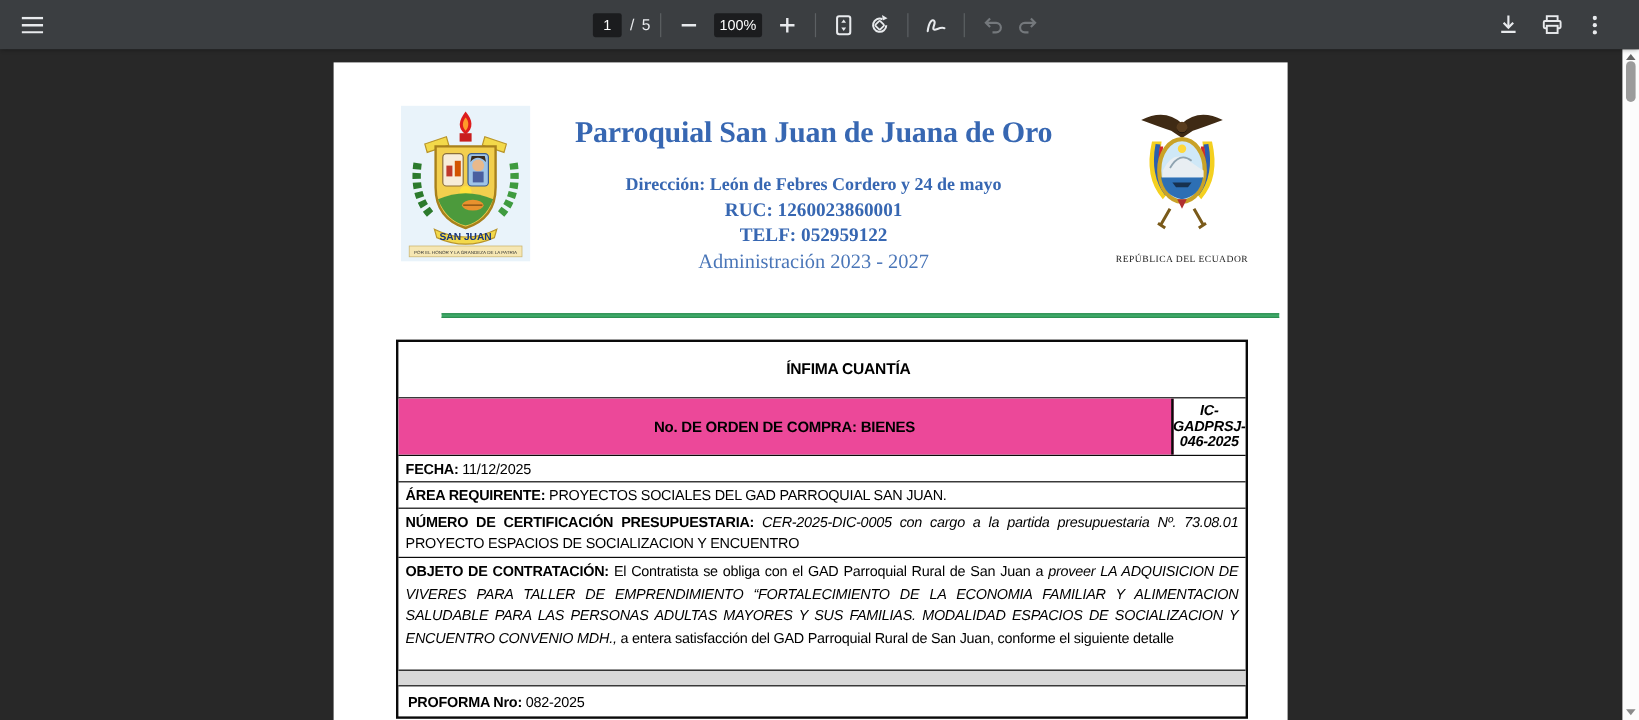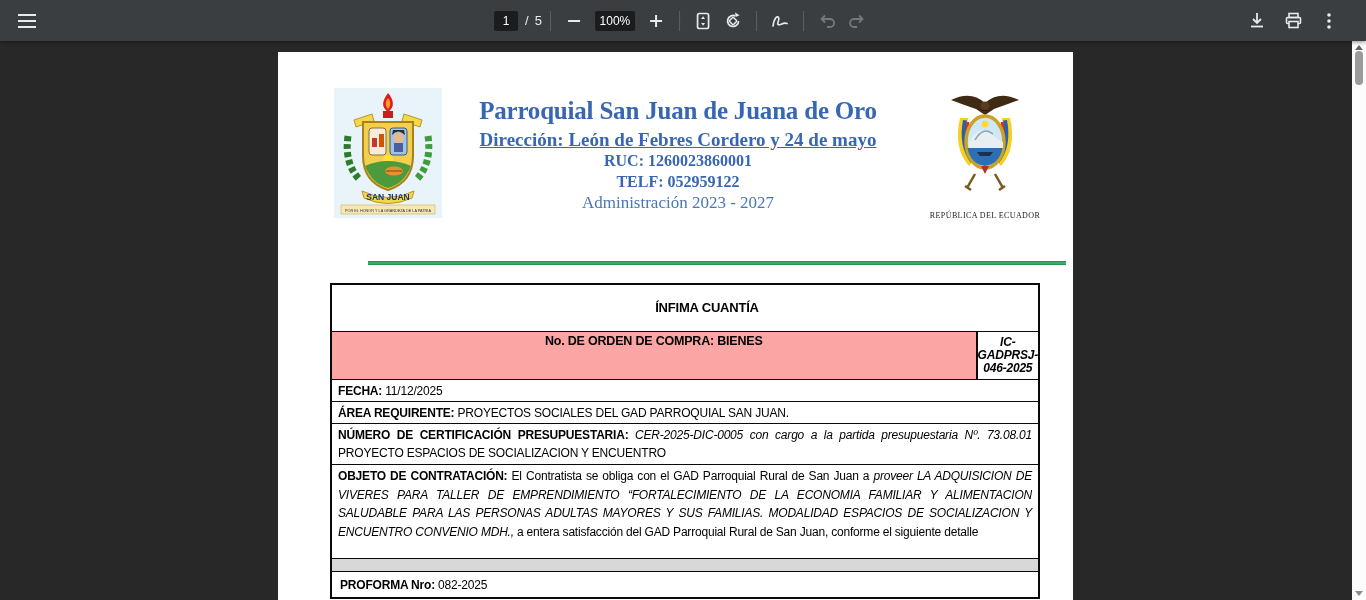--- a/index.html
+++ b/index.html
@@ -60,43 +60,43 @@
   .seal-right svg { display:block; margin:0 auto; }
   .seal-caption {
     font-family:"Liberation Serif", serif; font-size:8px; letter-spacing:.4px;
     color:#1c1c1c; margin-top:3px; white-space:nowrap;
   }
 
   .header-text { position:absolute; left:158px; top:44px; width:484px; text-align:center;
     font-family:"Liberation Serif", serif; color:#3767b2; }
   .h-title1 { font-size:27px; font-weight:bold; line-height:31px; letter-spacing:-.2px; }
   .h-title2 { font-size:25px; font-weight:bold; line-height:30px; letter-spacing:-.2px; }
-  .h-addr   { font-size:19px; font-weight:bold; line-height:21px; margin-top:3px;text-decoration:underline; }
+  .h-addr   { font-size:15px; font-weight:bold; line-height:21px; margin-top:18px; }
   .h-ruc, .h-telf { font-size:16px; font-weight:bold; line-height:21px; }
   .h-admin  { font-size:17px; line-height:22px; color:#4a76b8; }
 
   .green-rule {
     position:absolute; left:90px; top:209px; width:698px; height:4px;
     background:#3fa968; border-top:1px solid #2e8f53; border-bottom:1px solid #2e8f53;
   }
 
   
   .doc-table {
     position:absolute; left:52px; top:231px; width:710px;
     border:2px solid #0a0a0a; background:#fff;
     font-size:12px; letter-spacing:-.2px; line-height:18px;
   }
   .tr { border-top:1px solid #0a0a0a; position:relative; overflow:hidden; }
   .tr:first-child { border-top:none;margin-left:44px; }
   .r-title { height:46px; display:flex; align-items:center; justify-content:center;
     font-weight:bold; font-size:13px; }
   .r-order { height:48px; display:flex; }
   .r-order .cell-main {
-    width:672px; background:#fca5a5; border-right:2px solid #0a0a0a;
-    display:flex; align-items:flex-start; justify-content:center; font-weight:bold; font-size:12.5px;
+    width:672px; background:#ec4899; border-right:2px solid #0a0a0a;
+    display:flex; align-items:center; justify-content:center; font-weight:bold; font-size:12.5px;
   }
   .r-order .cell-code {
     flex:1; display:flex; flex-direction:column; align-items:center; justify-content:center;
     font-weight:bold; font-size:12px; line-height:13px; text-align:center;font-style:italic;
   }
   .r-line { height:22px; padding:2px 6px; }
   .r-cert { height:41px; padding:2px 6px; text-align:justify; line-height:18px; }
   .r-objeto { height:94px; padding:2px 6px; text-align:justify; line-height:18.5px; }
   .r-gray { height:13px; background:#d8d8d8; }
   .r-prov { height:26px; display:flex; }

